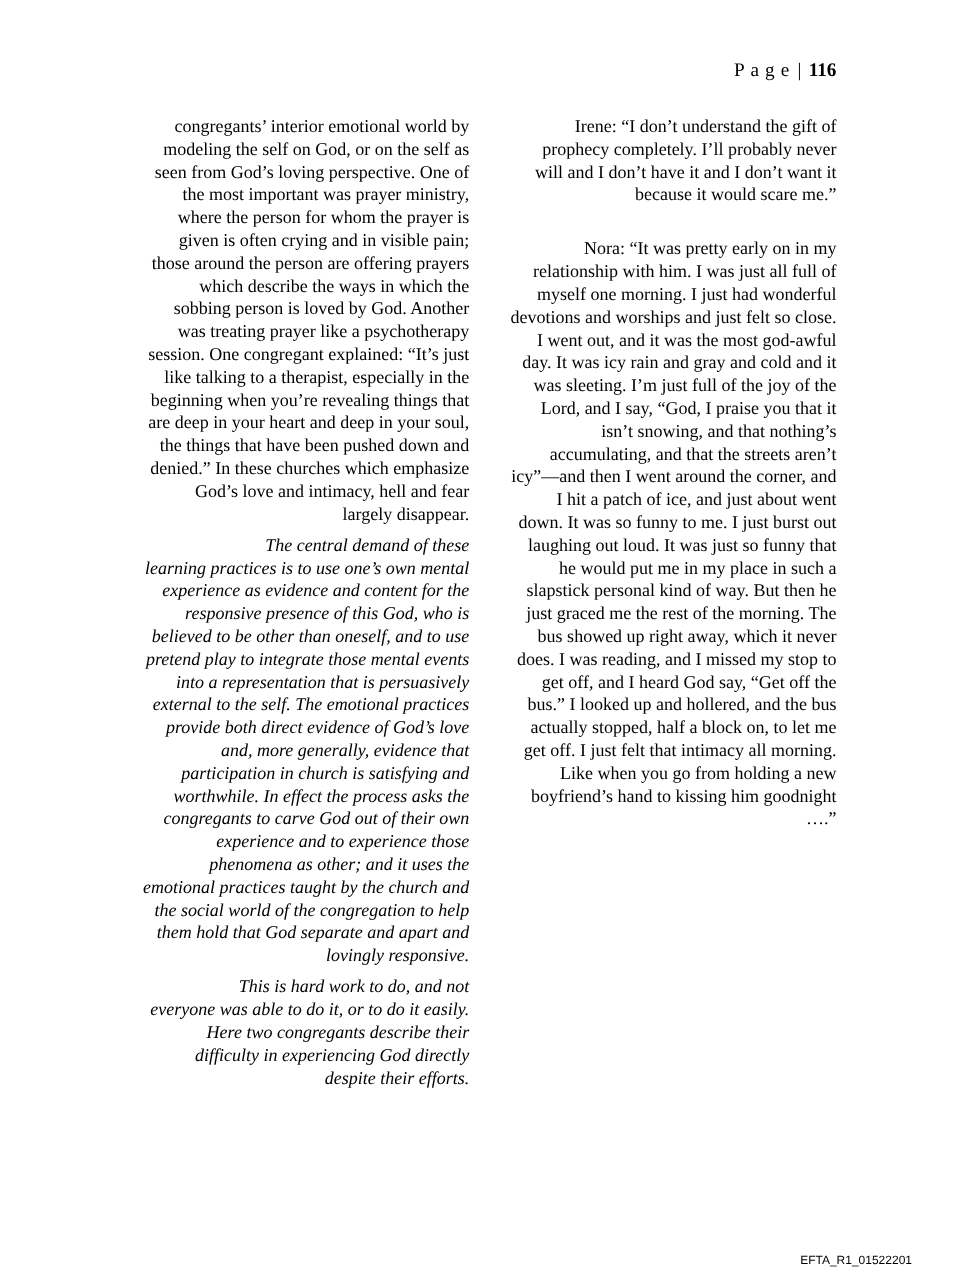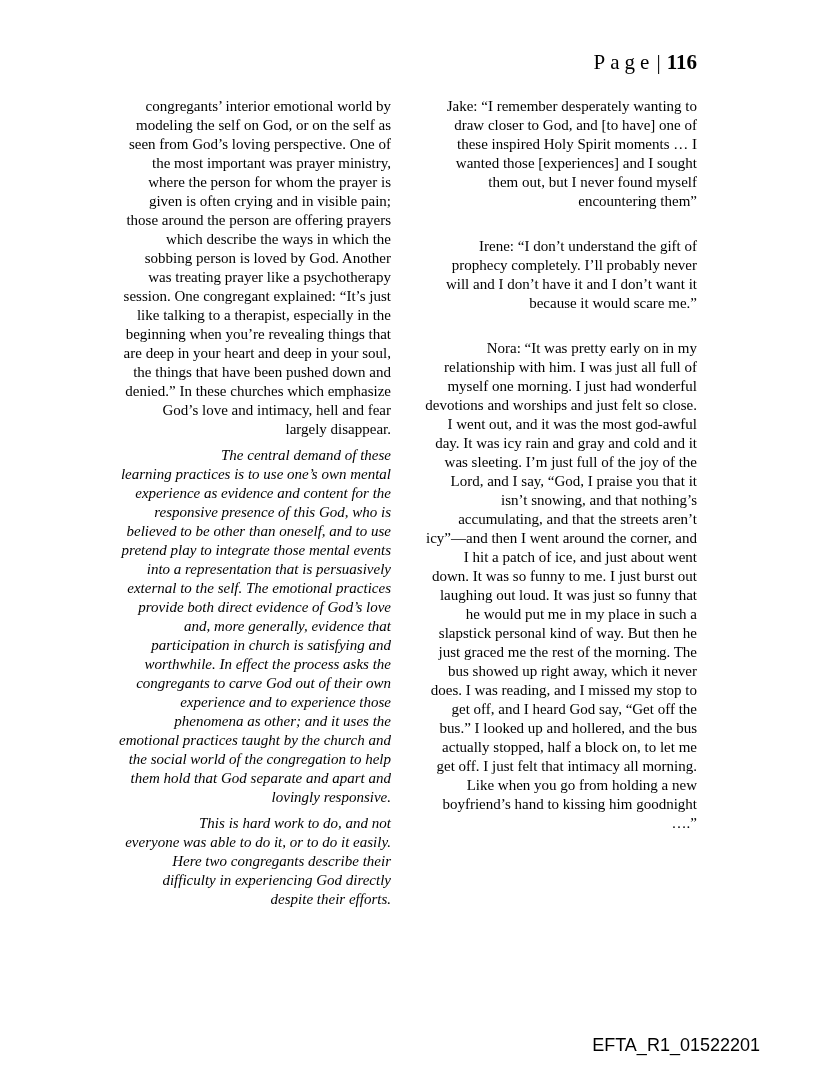--- a/index.html
+++ b/index.html
@@ -10,21 +10,21 @@
     height: 1073px;
     background: #ffffff;
     color: #000000;
     font-family: "Liberation Serif", serif;
     overflow: hidden;
   }
   .page-header {
     position: absolute;
     top: 50px;
     right: 119px;
-    font-size: 21px;
+    font-size: 16px;
     white-space: nowrap;
   }
   .pg-label { letter-spacing: 5px; }
   .pg-sep { margin: 0 6px 0 2px; }
   .pg-num { font-weight: bold; }
   .columns {
     position: absolute;
     top: 97px;
     left: 119px;
     width: 578px;
@@ -44,40 +44,39 @@
     font-style: italic;
   }
   .column-right p + p {
     margin-top: 26px;
   }
   .page-footer {
     position: absolute;
     right: 56px;
     bottom: 17px;
     font-family: "Liberation Sans", sans-serif;
-    font-size: 18px;
+    font-size: 10px;
   }
 </style>
 </head>
 <body>
 
 <div class="page">
 
   <div class="page-header">
     <span class="pg-label">Page</span><span class="pg-sep">|</span><span class="pg-num">116</span>
   </div>
 
   <div class="columns">
     <div class="column column-left">
       <p>congregants’ interior emotional world by modeling the self on God, or on the self as seen from God’s loving perspective. One of the most important was prayer ministry, where the person for whom the prayer is given is often crying and in visible pain; those around the person are offering prayers which describe the ways in which the sobbing person is loved by God. Another was treating prayer like a psychotherapy session. One congregant explained: “It’s just like talking to a therapist, especially in the beginning when you’re revealing things that are deep in your heart and deep in your soul, the things that have been pushed down and denied.”  In these churches which emphasize God’s love and intimacy, hell and fear largely disappear.</p>
       <p class="indent">The central demand of these learning practices is to use one’s own mental experience as evidence and content for the responsive presence of this God, who is believed to be other than oneself, and to use pretend play to integrate those mental events into a representation that is persuasively external to the self. The emotional practices provide both direct evidence of God’s love and, more generally, evidence that participation in church is satisfying and worthwhile. In effect the process asks the congregants to carve God out of their own experience and to experience those phenomena as other; and it uses the emotional practices taught by the church and the social world of the congregation to help them hold that God separate and apart and lovingly responsive.</p>
       <p class="indent">This is hard work to do, and not everyone was able to do it, or to do it easily. Here two congregants describe their difficulty in experiencing God directly despite their efforts.</p>
     </div>
     <div class="column column-right">
-      <p>Jake: “I remember desperately wanting to draw closer to God, and [to have] one of these inspired Holy Spirit moments … I wanted those [experiences] and I sought them out, but I never found myself encountering them”</p>
       <p>Irene: “I don’t understand the gift of prophecy completely.  I’ll probably never will and I don’t have it and I don’t want it because it would scare me.”</p>
       <p>Nora: “It was pretty early on in my relationship with him. I was just all full of myself one morning. I just had wonderful devotions and worships and just felt so close. I went out, and it was the most god-awful day. It was icy rain and gray and cold and it was sleeting. I’m just full of the joy of the Lord, and I say, “God, I praise you that it isn’t snowing, and that nothing’s accumulating, and that the streets aren’t icy”—and then I went around the corner, and I hit a patch of ice, and just about went down. It was so funny to me. I just burst out laughing out loud. It was just so funny that he would put me in my place in such a slapstick personal kind of way. But then he just graced me the rest of the morning. The bus showed up right away, which it never does.  I was reading, and I missed my stop to get off, and I heard God say, “Get off the bus.” I looked up and hollered, and the bus actually stopped, half a block on, to let me get off. I just felt that intimacy all morning. Like when you go from holding a new boyfriend’s hand to kissing him goodnight ….”</p>
     </div>
   </div>
 
   <div class="page-footer">
     <span>EFTA_R1_01522201</span>
   </div>
 
 </div>

